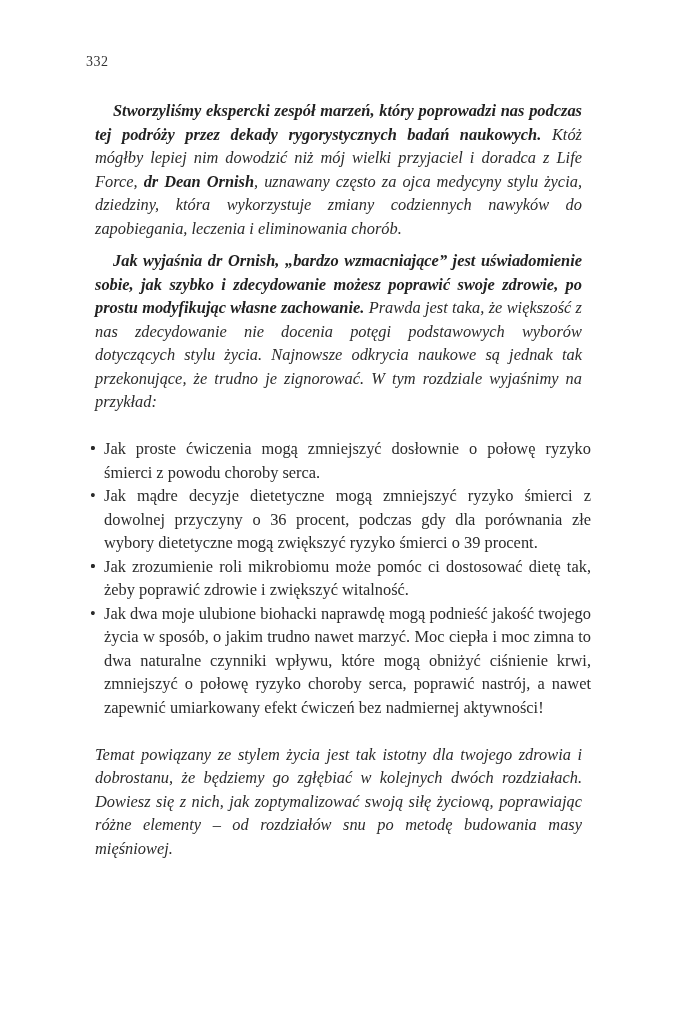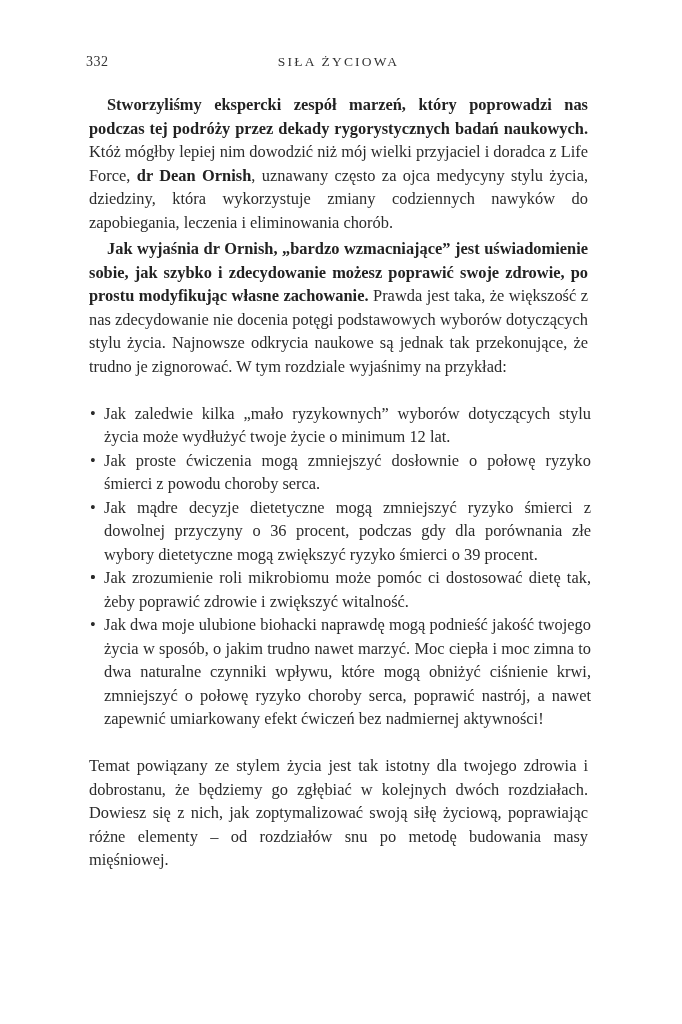--- a/index.html
+++ b/index.html
@@ -43,21 +43,22 @@
       position: absolute;
       top: 90px;
       left: 86px;
       width: 505px;
       font-size: 16.4px;
       line-height: 23.5px;
       text-align: justify;
       hyphens: manual;
     }
     .text-block p {
-      margin: 3px;
+      margin: 9px;
+      font-style: italic;
     }
     .indent {
       text-indent: 18px;
     }
     .b { font-weight: bold; color: #222; }
     .i { }
     ul.bullets {
       list-style: none;
       margin: 23.5px 0 23.5px 0;
       padding: 0;
@@ -70,31 +71,30 @@
       position: absolute;
       left: 4px;
       top: 0;
     }
   </style>
 </head>
 <body>
 
 <div class="running-head">
   <span class="page-number">332</span>
-  <span class="running-title">SIŁA ŻYCIOWA</span>
 </div>
 
 <div class="text-block">
 
   <p class="indent"><span class="b">Stworzyliśmy ekspercki zespół marzeń, który poprowadzi nas podczas tej podróży przez dekady rygorystycznych badań naukowych.</span><span> Któż mógłby lepiej nim dowodzić niż mój wielki przyjaciel i doradca z Life Force, </span><span class="b">dr Dean Ornish</span><span>, uznawany często za ojca medycyny stylu życia, dziedziny, która wykorzystuje zmiany codziennych nawyków do zapobiegania, leczenia i eliminowania chorób.</span></p>
 
   <p class="indent"><span class="b">Jak wyjaśnia dr Ornish, „bardzo wzmacniające” jest uświadomienie sobie, jak szybko i zdecydowanie możesz poprawić swoje zdrowie, po prostu modyfikując własne zachowanie.</span><span> Prawda jest taka, że większość z nas zdecydowanie nie docenia potęgi podstawowych wyborów dotyczących stylu życia. Najnowsze odkrycia naukowe są jednak tak przekonujące, że trudno je zignorować. W tym rozdziale wyjaśnimy na przykład:</span></p>
 
   <ul class="bullets">
-    <li><span class="bullet">•</span><span>Jak zaledwie kilka „mało ryzykownych” wyborów dotyczących stylu życia może wydłużyć twoje życie o minimum 12 lat.</span></li>
+    <li><span class="bullet">•</span></li>
     <li><span class="bullet">•</span><span>Jak proste ćwiczenia mogą zmniejszyć dosłownie </span><span class="i">o połowę</span><span> ryzyko śmierci z powodu choroby serca.</span></li>
     <li><span class="bullet">•</span><span>Jak mądre decyzje dietetyczne mogą zmniejszyć ryzyko śmierci z dowolnej przyczyny o 36 procent, podczas gdy dla porównania złe wybory dietetyczne mogą zwiększyć ryzyko śmierci o 39 procent.</span></li>
     <li><span class="bullet">•</span></li>
     <li><span class="bullet">•</span><span>Jak zrozumienie roli mikrobiomu może pomóc ci dostosować dietę tak, żeby poprawić zdrowie i zwiększyć witalność.</span></li>
     <li><span class="bullet">•</span><span>Jak dwa moje ulubione biohacki naprawdę mogą podnieść jakość twojego życia w sposób, o jakim trudno nawet marzyć. Moc ciepła i moc zimna to dwa naturalne czynniki wpływu, które mogą obniżyć ciśnienie krwi, zmniejszyć o połowę ryzyko choroby serca, poprawić nastrój, a nawet zapewnić umiarkowany efekt ćwiczeń bez nadmiernej aktywności!</span></li>
   </ul>
 
   <p><span>Temat powiązany ze stylem życia jest tak istotny dla twojego zdrowia i dobrostanu, że będziemy go zgłębiać w kolejnych dwóch rozdziałach. Dowiesz się z nich, jak zoptymalizować swoją siłę życiową, poprawiając różne elementy – od rozdziałów snu po metodę budowania masy mięśniowej.</span></p>
 
 

